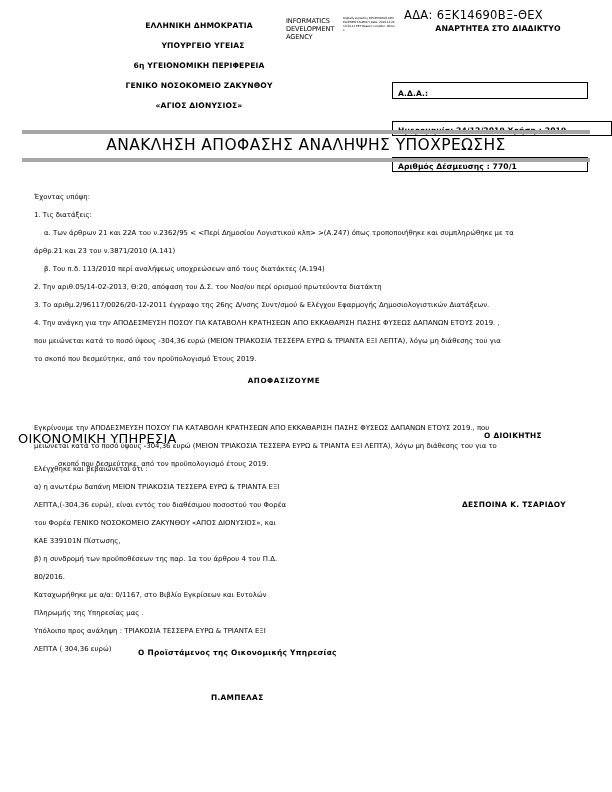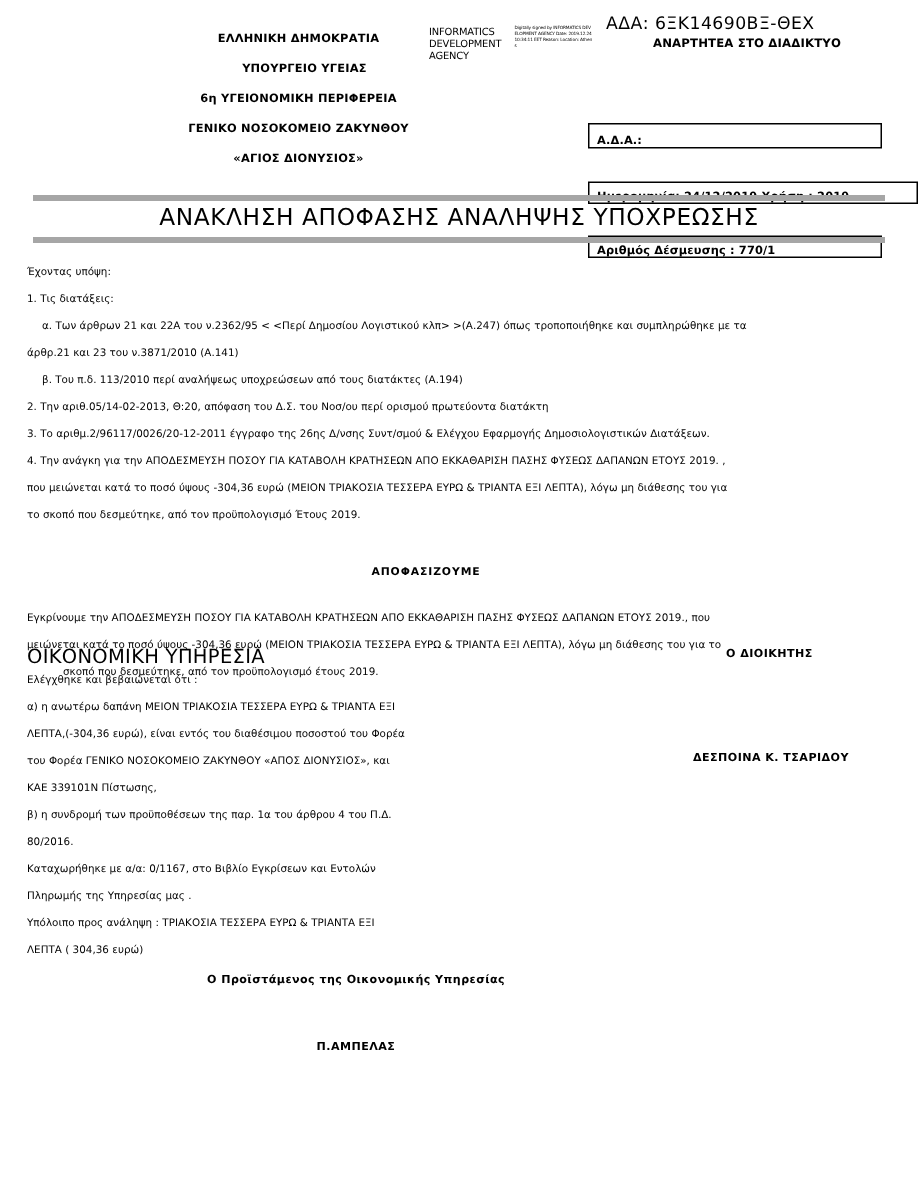--- a/index.html
+++ b/index.html
@@ -146,21 +146,21 @@
     position: absolute;
     left: 0;
     top: 172px;
     width: 612px;
   }
   .p {
     font-size: 6.9px;
     line-height: 1;
     letter-spacing: 0.02px;
     color: #000;
-    margin: 0;
+    margin: 16px;
     position: absolute;
     white-space: nowrap;
   }
 
   .center-bold {
     position: absolute;
     width: 568px;
     text-align: center;
     font-size: 7.2px;
     font-weight: bold;

